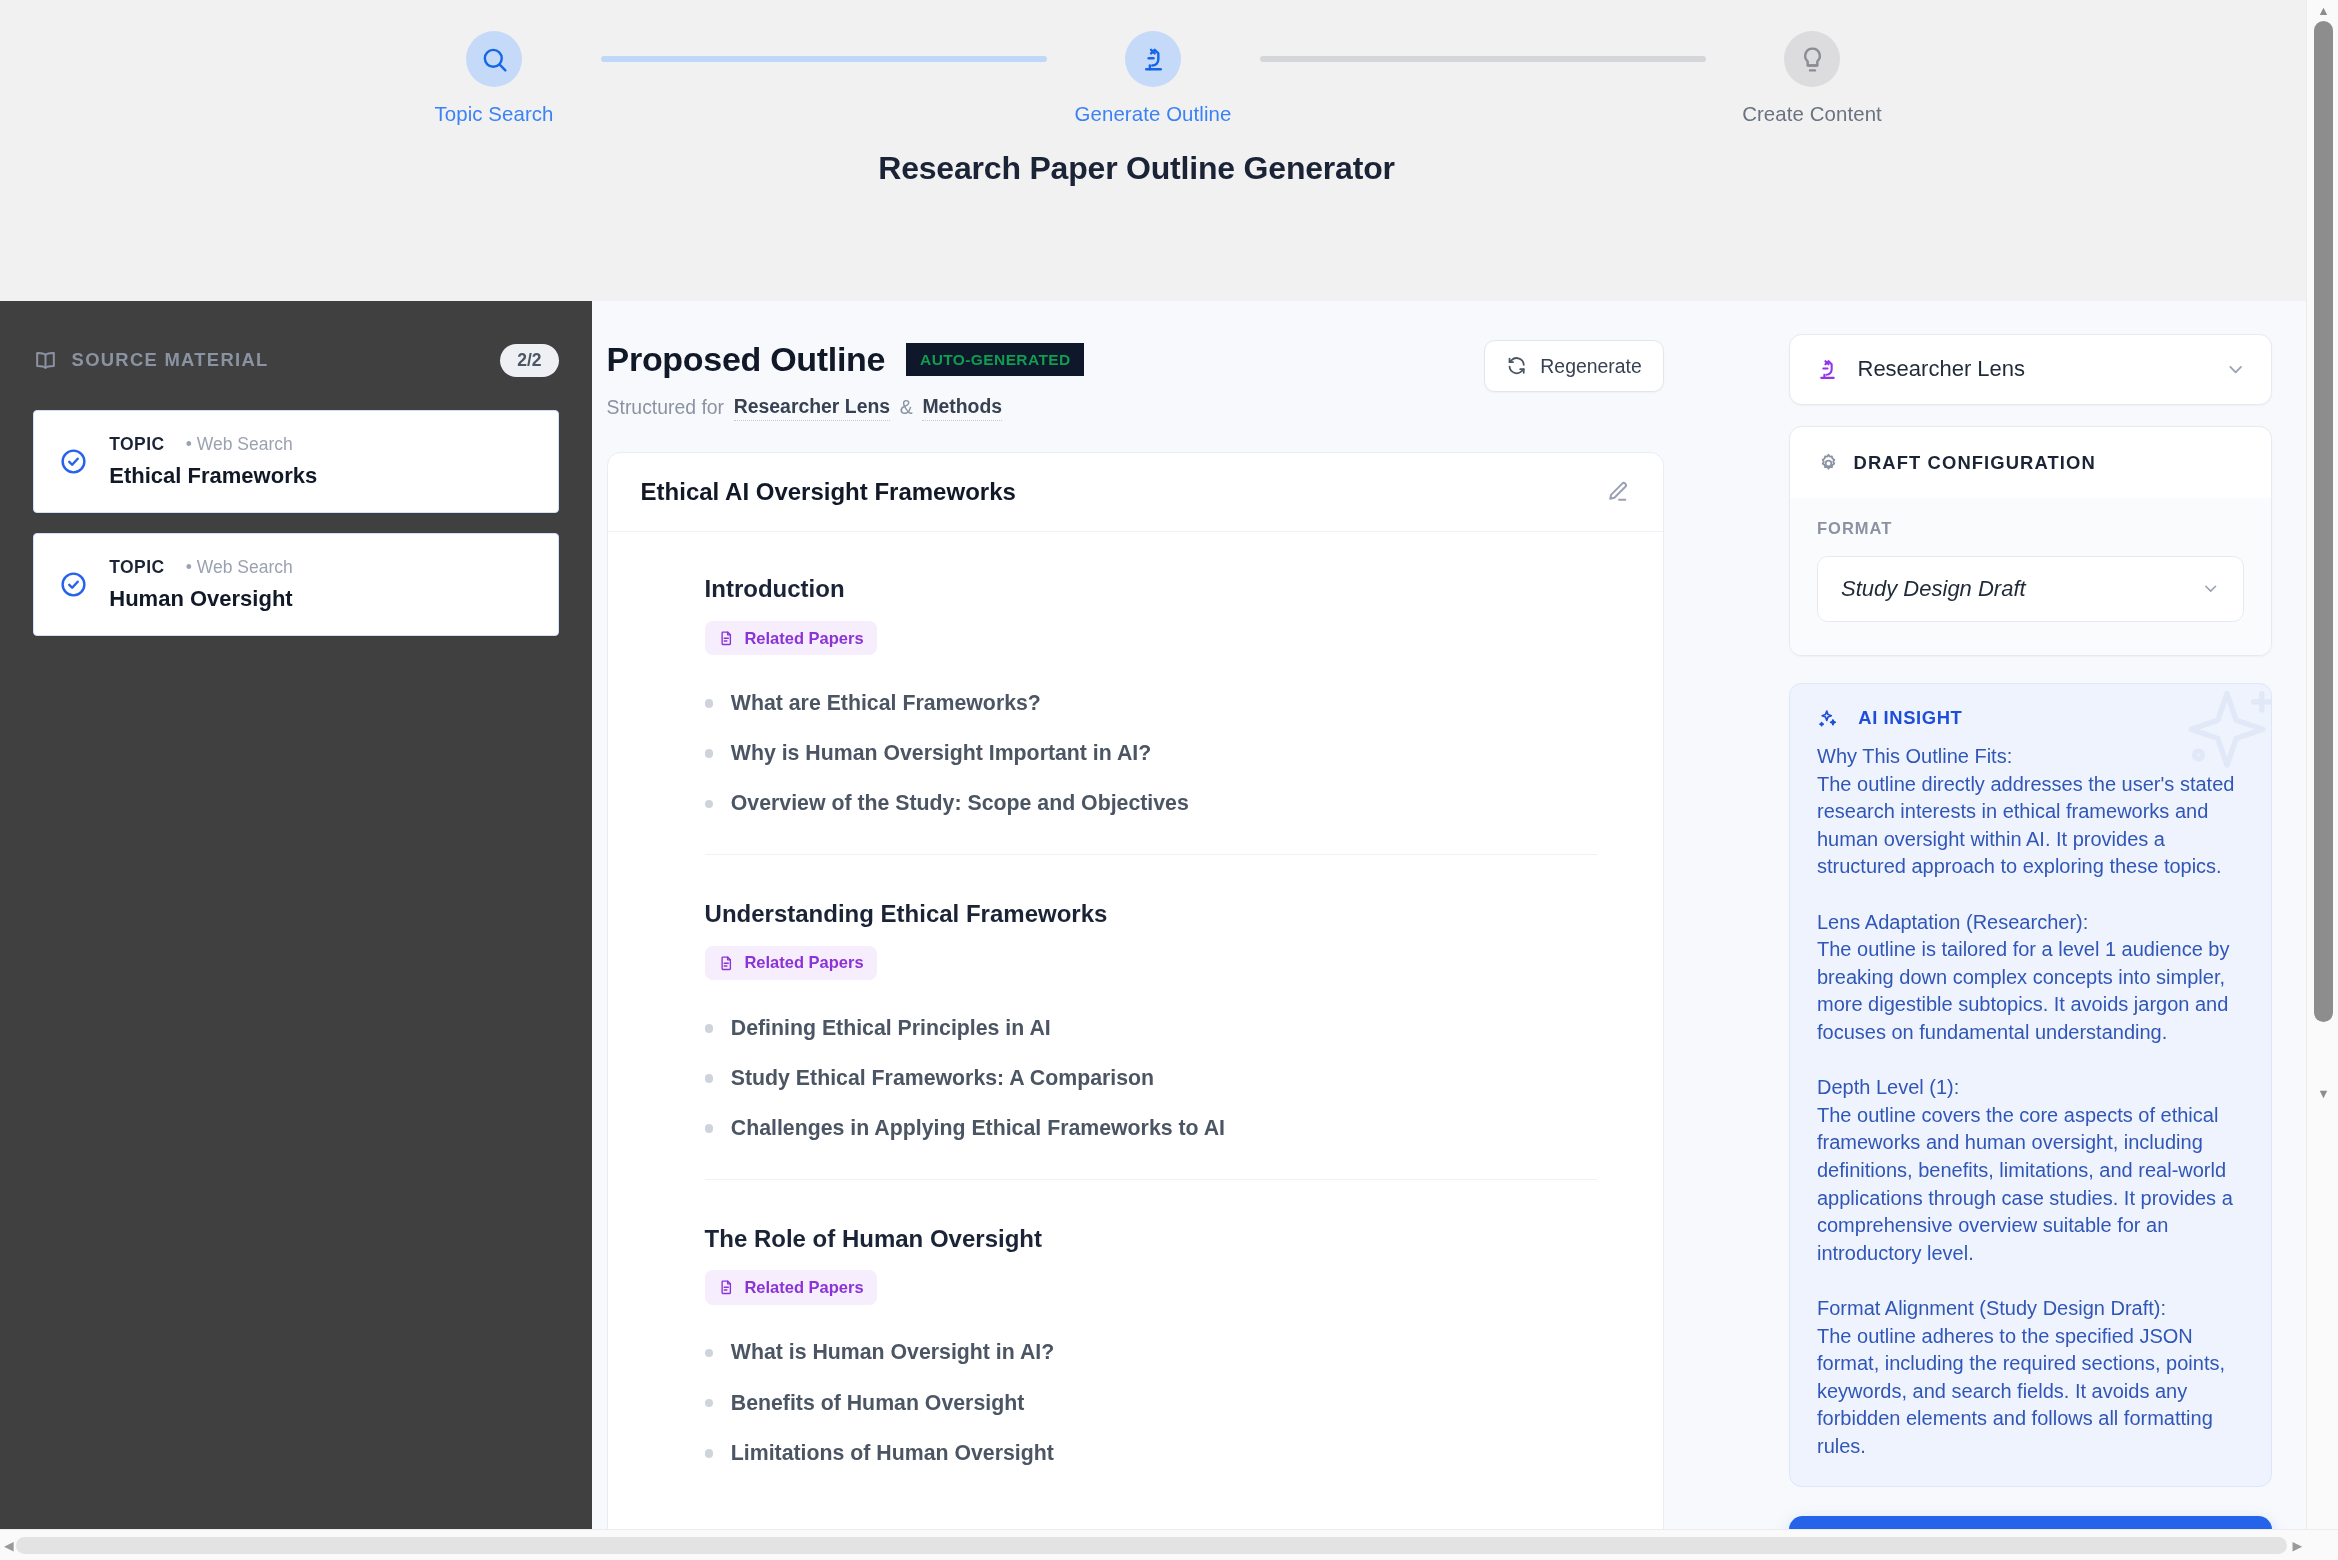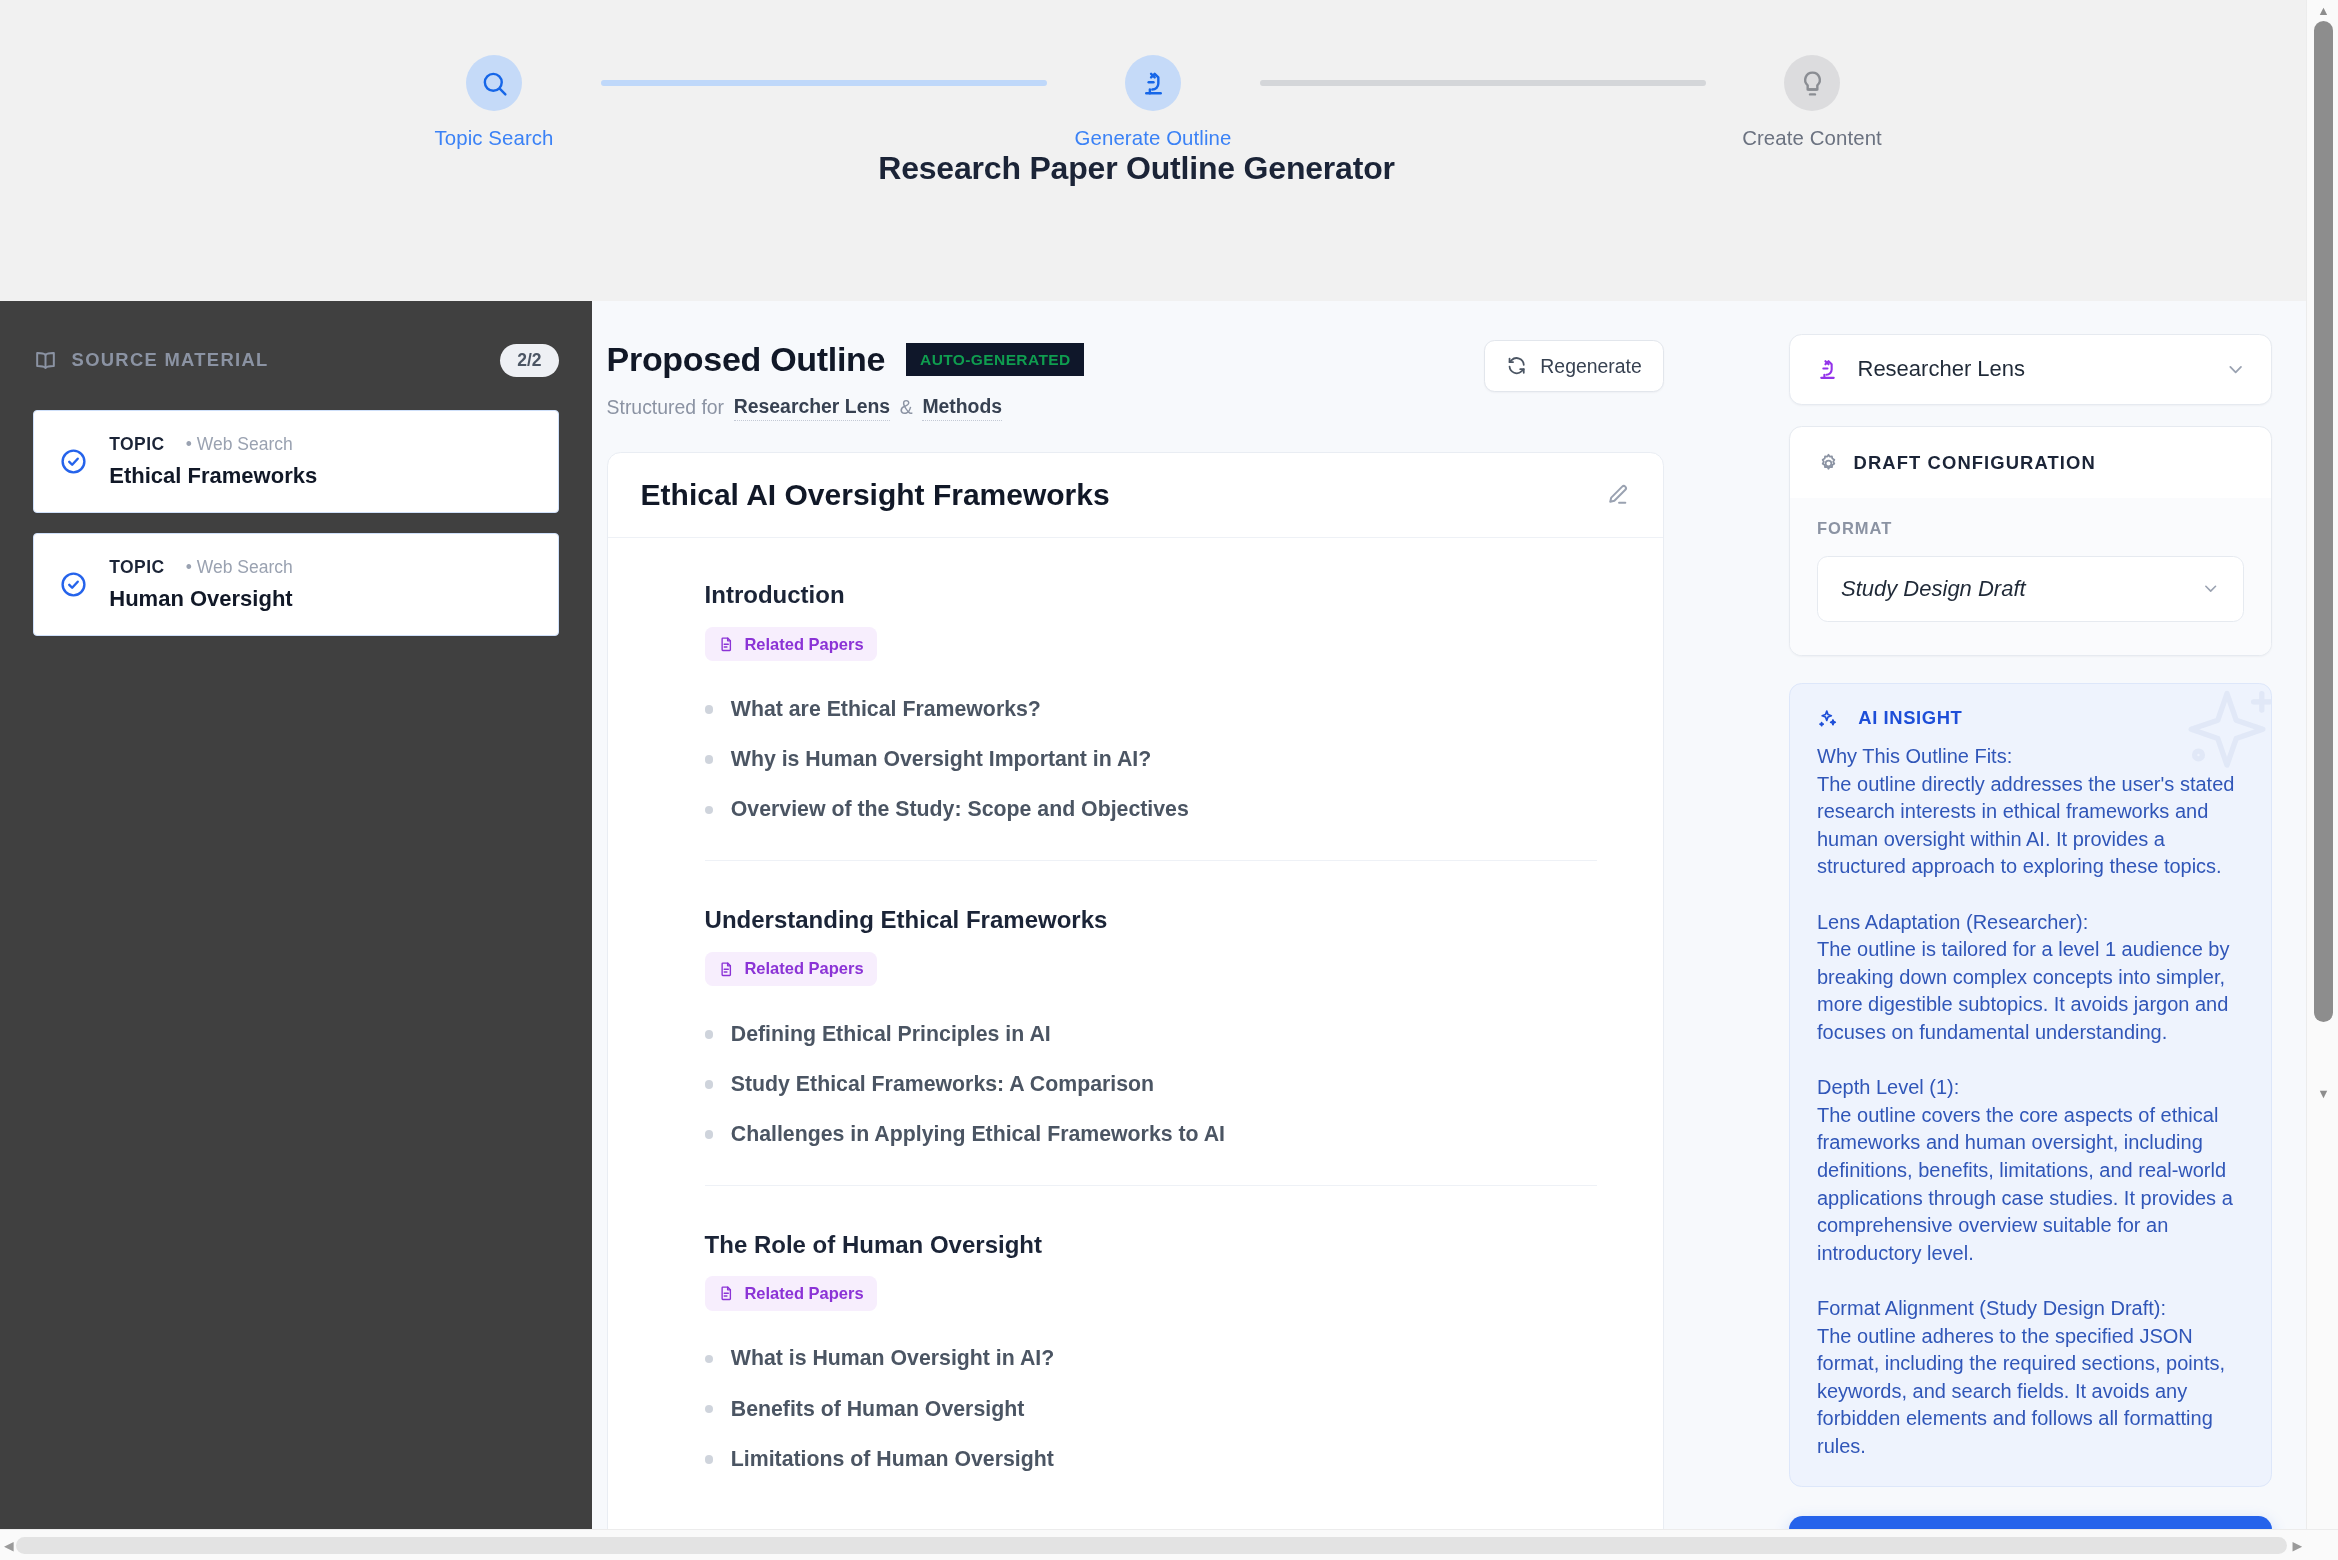--- a/index.html
+++ b/index.html
@@ -12,21 +12,21 @@
 
   .app { position: relative; width: 2339px; height: 1560px; }
 
   
   .topbar {
     position: absolute; left: 0; top: 0;
     width: 2306px; height: 301px;
     background: #f1f1f1;
   }
   .stepper {
-    position: absolute; left: 0; right: 0; top: 55px;
+    position: absolute; left: 0; right: 0; top: 31px;
     display: flex; justify-content: center; align-items: flex-start;
   }
   .step { display: flex; flex-direction: column; align-items: center; width: 213px; }
   .step-circle {
     width: 56px; height: 56px; border-radius: 50%;
     display: flex; align-items: center; justify-content: center;
   }
   .step-circle.active { background: #c5daf8; }
   .step-circle.idle { background: #dcdcde; }
   .step-label {
@@ -114,21 +114,21 @@
     border: 1px solid #e9edf3;
     border-radius: 13.6px;
     height: 1095px;
     overflow: hidden;
   }
   .outline-card-head {
     display: flex; align-items: center;
     padding: 25px 33px;
     border-bottom: 1px solid #eef1f6;
   }
-  .outline-card-title { flex: 1; font-size: 30px; font-weight: 700; color: #111827; }
+  .outline-card-title { flex: 1; font-size: 24px; font-weight: 700; color: #111827; }
   .outline-body { padding: 43px 66px 0 97px; }
   .section { padding-bottom: 25px; }
   .section + .section { border-top: 1px solid #eef1f6; padding-top: 45px; }
   .section-title { font-size: 24px; font-weight: 700; color: #1b2437; }
   .papers-chip {
     display: inline-flex; align-items: center; gap: 9.7px;
     background: #f7eefd; color: #8b33d6;
     border-radius: 7.8px; padding: 7.8px 13.6px;
     font-size: 16.5px; font-weight: 700;
     margin-top: 17.5px;

